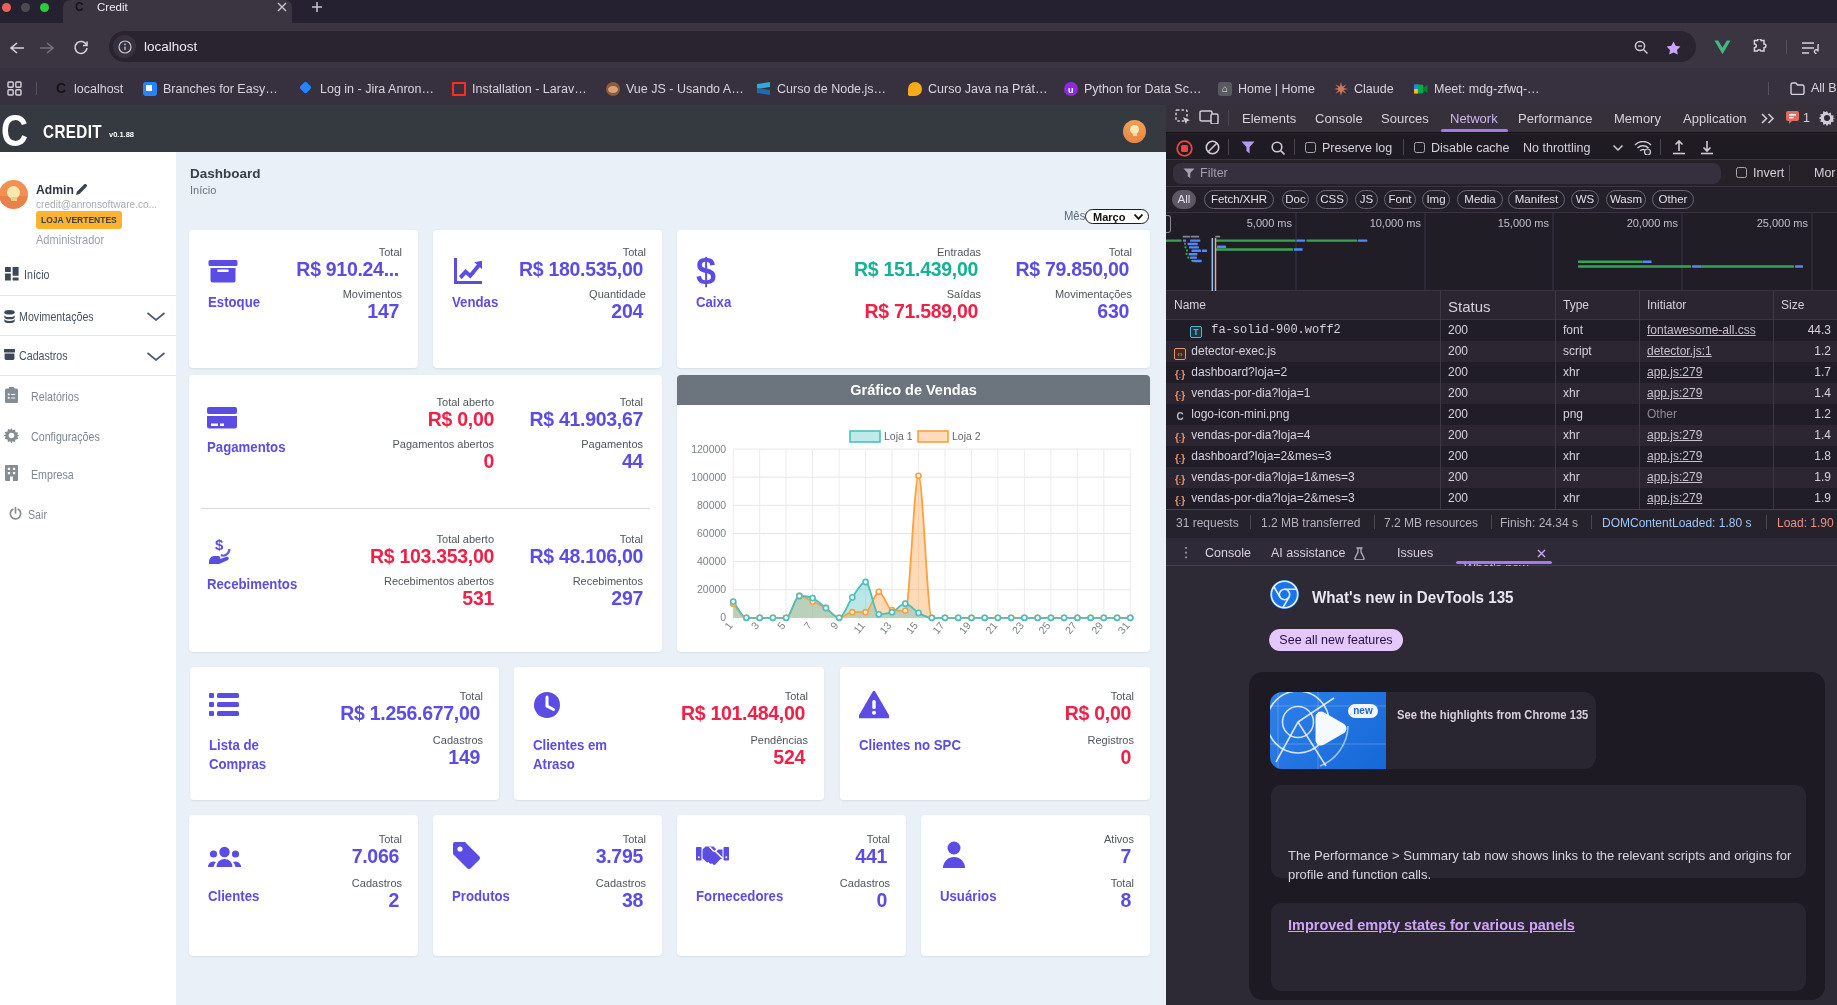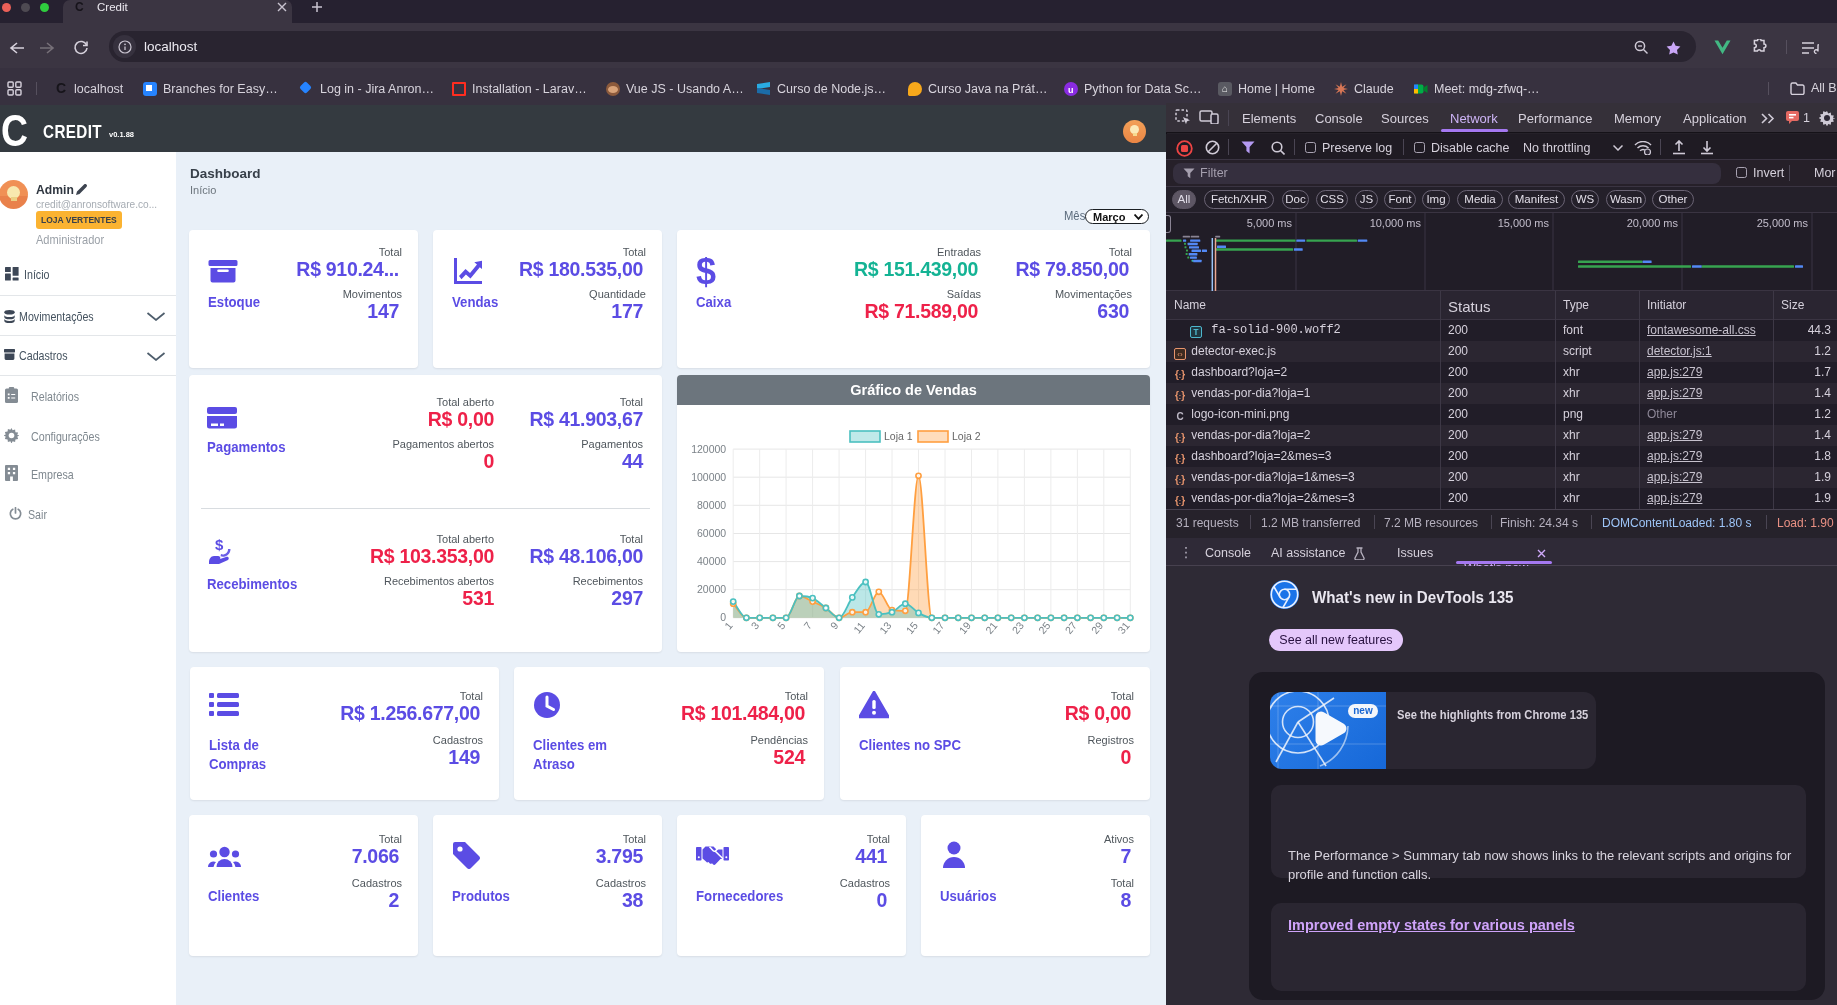--- a/index.html
+++ b/index.html
@@ -270,21 +270,21 @@
 <svg class="abs" style="left:452px;top:256px;" width="30" height="28" viewBox="0 0 30 28">
     <g fill="#5b4ce4">
       <path d="M2 2 h3 v23 h25 v3 h-28 Z"></path>
       <path d="M7 20 l6.5-7 4.5 4 7-8.5 -2.7-2.2 8.8-1.8 -0.6 8.9 -2.7-2.2 -9.3 11.3 -4.6-4.1 -4.4 4.8 Z"></path>
     </g>
   </svg>
 <div class="ctitle" style="left:452px;top:292px;">Vendas</div>
 <div class="clab" style="left:646px;top:246px;"><span class="r" style="display:inline-block;">Total</span></div>
 <div class="cval indigo" style="left:643px;top:258px;"><span class="r" style="display:inline-block;">R$ 180.535,00</span></div>
 <div class="clab" style="left:646px;top:288px;"><span class="r" style="display:inline-block;">Quantidade</span></div>
-<div class="cval indigo" style="left:643px;top:300px;"><span class="r" style="display:inline-block;">177</span></div>
+<div class="cval indigo" style="left:643px;top:300px;"><span class="r" style="display:inline-block;">204</span></div>
 <div class="card" style="left:677px;top:230px;width:473px;height:138px;"></div>
 <svg class="abs" style="left:696px;top:256px;" width="26" height="34" viewBox="0 0 26 34">
     <g fill="#5b4ce4">
       <text x="0" y="28" font-size="36" font-weight="bold" font-family="Liberation Sans,sans-serif" fill="#5b4ce4">$</text>
     </g>
   </svg>
 <div class="ctitle" style="left:696px;top:292px;">Caixa</div>
 <div class="clab" style="left:981px;top:246px;"><span class="r" style="display:inline-block;">Entradas</span></div>
 <div class="cval green" style="left:978px;top:258px;"><span class="r" style="display:inline-block;">R$ 151.439,00</span></div>
 <div class="clab" style="left:981px;top:288px;"><span class="r" style="display:inline-block;">Saídas</span></div>
@@ -720,21 +720,21 @@
     <div class="dtx" style="left:397px;top:283px;font-size:12px;">xhr</div>
     <div class="dtx lnk" style="left:481px;top:283px;font-size:12px;">app.js:279</div>
     <div class="dtx" style="left:665px;top:283px;font-size:12px;"><span class="r" style="display:inline-block;">1.4</span></div>
     <div class="abs" style="left:0;top:301px;width:671px;height:21px;background:#211d28;"></div>
     <div class="dtx" style="left:8px;top:304px;font-size:12px;"><span style="display:inline-block;width:12px;height:12px;color:#bdb8c6;font-size:10px;font-weight:bold;text-align:center;line-height:12px;vertical-align:-2px;">C</span> <span style="margin-left:2px;">logo-icon-mini.png</span></div>
     <div class="dtx" style="left:282px;top:304px;font-size:12px;">200</div>
     <div class="dtx" style="left:397px;top:304px;font-size:12px;">png</div>
     <div class="dtx" style="left:481px;top:304px;font-size:12px;color:#8d8797;">Other</div>
     <div class="dtx" style="left:665px;top:304px;font-size:12px;"><span class="r" style="display:inline-block;">1.2</span></div>
     <div class="abs" style="left:0;top:322px;width:671px;height:21px;background:#2b2631;"></div>
-    <div class="dtx" style="left:8px;top:325px;font-size:12px;"><span style="display:inline-block;width:12px;height:12px;color:#e8956d;font-size:10px;font-weight:bold;text-align:center;line-height:12px;vertical-align:-2px;">{<span style="font-size:7px;">:</span>}</span> <span style="margin-left:2px;">vendas-por-dia?loja=2</span></div>
+    <div class="dtx" style="left:8px;top:325px;font-size:12px;"><span style="display:inline-block;width:12px;height:12px;color:#e8956d;font-size:10px;font-weight:bold;text-align:center;line-height:12px;vertical-align:-2px;">{<span style="font-size:7px;">:</span>}</span> <span style="margin-left:2px;">vendas-por-dia?loja=4</span></div>
     <div class="dtx" style="left:282px;top:325px;font-size:12px;">200</div>
     <div class="dtx" style="left:397px;top:325px;font-size:12px;">xhr</div>
     <div class="dtx lnk" style="left:481px;top:325px;font-size:12px;">app.js:279</div>
     <div class="dtx" style="left:665px;top:325px;font-size:12px;"><span class="r" style="display:inline-block;">1.4</span></div>
     <div class="abs" style="left:0;top:343px;width:671px;height:21px;background:#211d28;"></div>
     <div class="dtx" style="left:8px;top:346px;font-size:12px;"><span style="display:inline-block;width:12px;height:12px;color:#e8956d;font-size:10px;font-weight:bold;text-align:center;line-height:12px;vertical-align:-2px;">{<span style="font-size:7px;">:</span>}</span> <span style="margin-left:2px;">dashboard?loja=2&amp;mes=3</span></div>
     <div class="dtx" style="left:282px;top:346px;font-size:12px;">200</div>
     <div class="dtx" style="left:397px;top:346px;font-size:12px;">xhr</div>
     <div class="dtx lnk" style="left:481px;top:346px;font-size:12px;">app.js:279</div>
     <div class="dtx" style="left:665px;top:346px;font-size:12px;"><span class="r" style="display:inline-block;">1.8</span></div>

